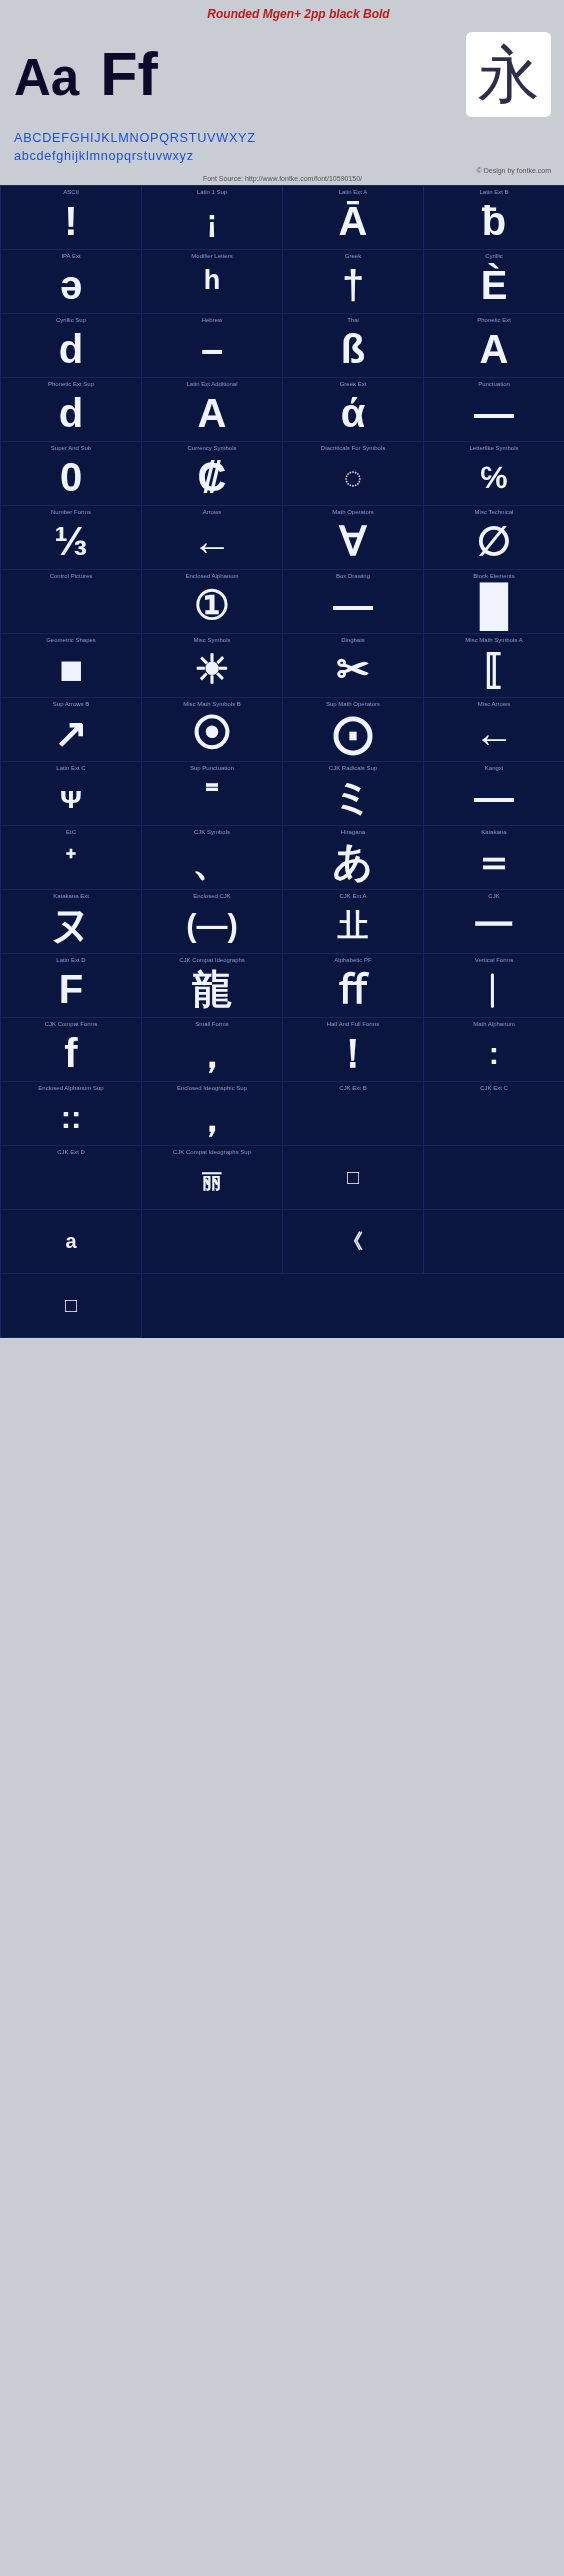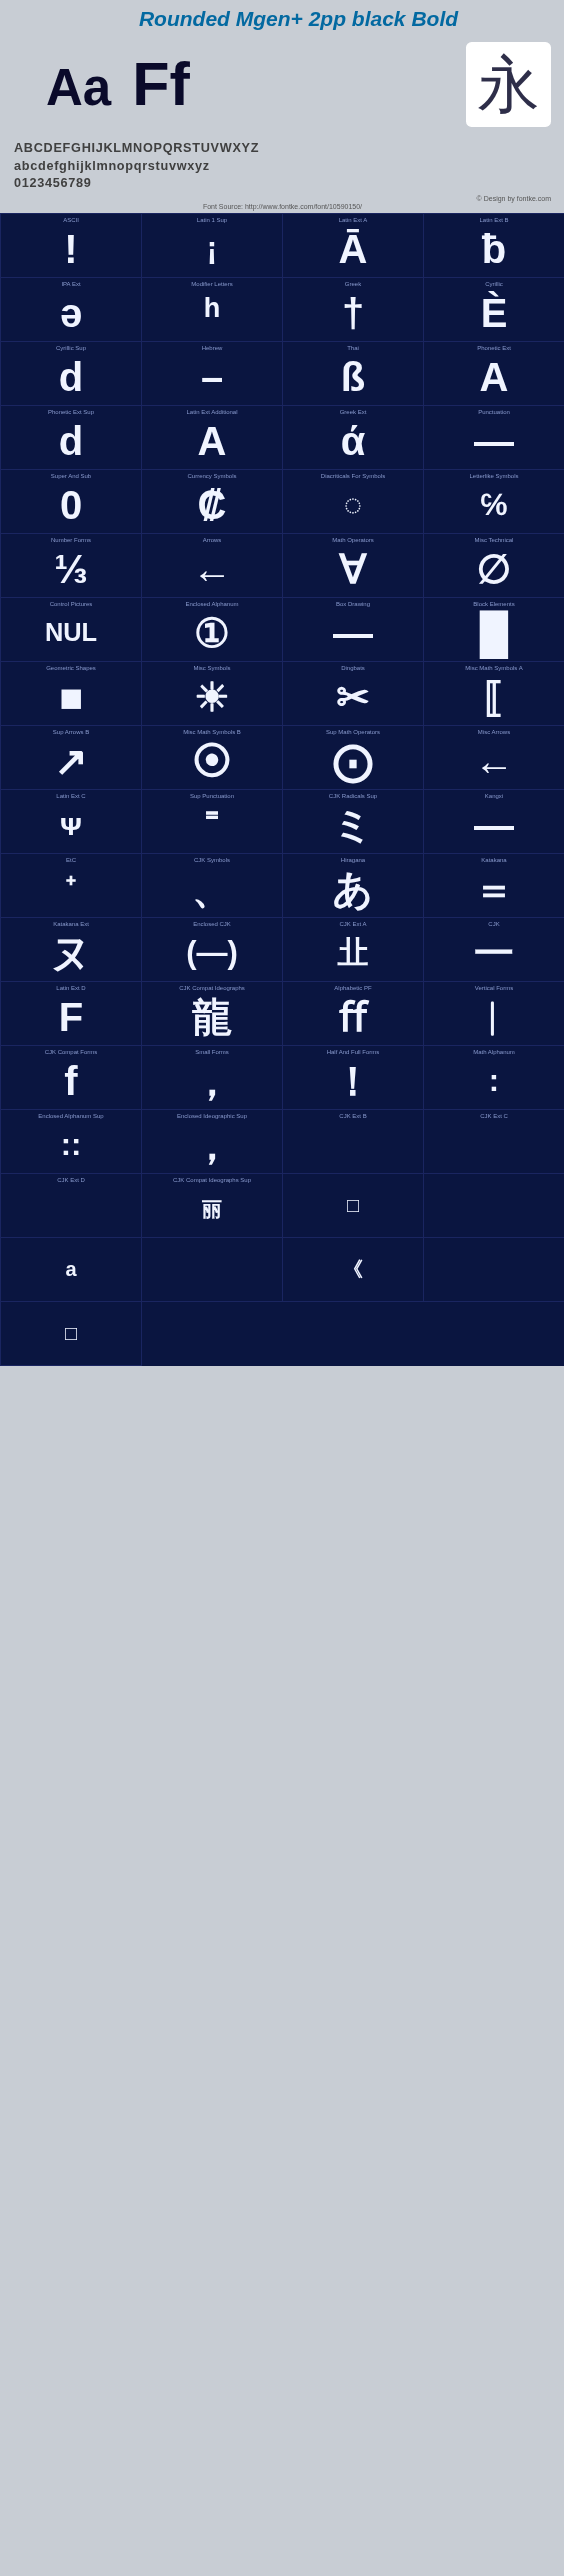--- a/index.html
+++ b/index.html
@@ -9,34 +9,33 @@
       font-family: Arial, sans-serif;
     }
 
     
     .header {
       background: #c8cdd4;
       text-align: center;
       padding: 7px 0 4.2px;
     }
     .header-title {
-      color: #0369a1;
-      font-size: 21px;
+      color: #b91c1c;
+      font-size: 12px;
       font-weight: bold;
       font-style: italic;
       padding-left: 32px;
     }
 
     
     .hero {
       background: #c8cdd4;
       display: flex;
       align-items: center;
       padding: 7px 14px;
-      margin-left: 32px;
     }
     .hero-letters {
       flex: 1;
     }
     .hero-row {
       display: flex;
       gap: 21px;
       align-items: baseline;
     }
     .hero-char {
@@ -68,23 +67,23 @@
       opacity: 0.85;
       filter: blur(0);
     }
 
     
     .alphabet-section {
       background: #c8cdd4;
       padding: 5.6px 14px 2.8px;
     }
     .alphabet-line {
-      color: #404040;
+      color: #1d4ed8;
       font-size: 12.7px;
-      font-weight: 700;
+      font-weight: 400;
       letter-spacing: 0.7px;
       line-height: 1.4;
     }
     .copyright {
       color: #555;
       font-size: 7px;
       text-align: right;
       margin-top: 1.4px;
     }
     .font-source {
@@ -161,21 +160,20 @@
     </div>
   </div>
   <div class="hero-kanji">
     <span>永</span>
   </div>
 </div>
 
 <div class="alphabet-section">
   <div class="alphabet-line">ABCDEFGHIJKLMNOPQRSTUVWXYZ</div>
   <div class="alphabet-line">abcdefghijklmnopqrstuvwxyz</div>
-  <div class="alphabet-line">0123456789</div>
   <div class="copyright">© Design by fontke.com</div>
   <div class="font-source">Font Source: http://www.fontke.com/font/10590150/</div>
 </div>
 
 <div class="grid-section">
   <div class="glyph-grid" id="glyph-grid">
   <div class="glyph-cell">
         <div class="glyph-label">ASCII</div>
         <div class="cell-glyph">
           <span class="g-text g-xl">!</span>
@@ -314,23 +312,20 @@
         </div>
       </div>
       <div class="glyph-cell">
         <div class="glyph-label">Misc Technical</div>
         <div class="cell-glyph">
           <span class="g-text g-xl">∅</span>
         </div>
       </div>
       <div class="glyph-cell">
         <div class="glyph-label">Control Pictures</div>
-        <div class="cell-glyph">
-          <span class="g-text g-md">NUL</span>
-        </div>
       </div>
       <div class="glyph-cell">
         <div class="glyph-label">Enclosed Alphanum</div>
         <div class="cell-glyph">
           <span class="g-text g-xl">①</span>
         </div>
       </div>
       <div class="glyph-cell">
         <div class="glyph-label">Box Drawing</div>
         <div class="cell-glyph">

